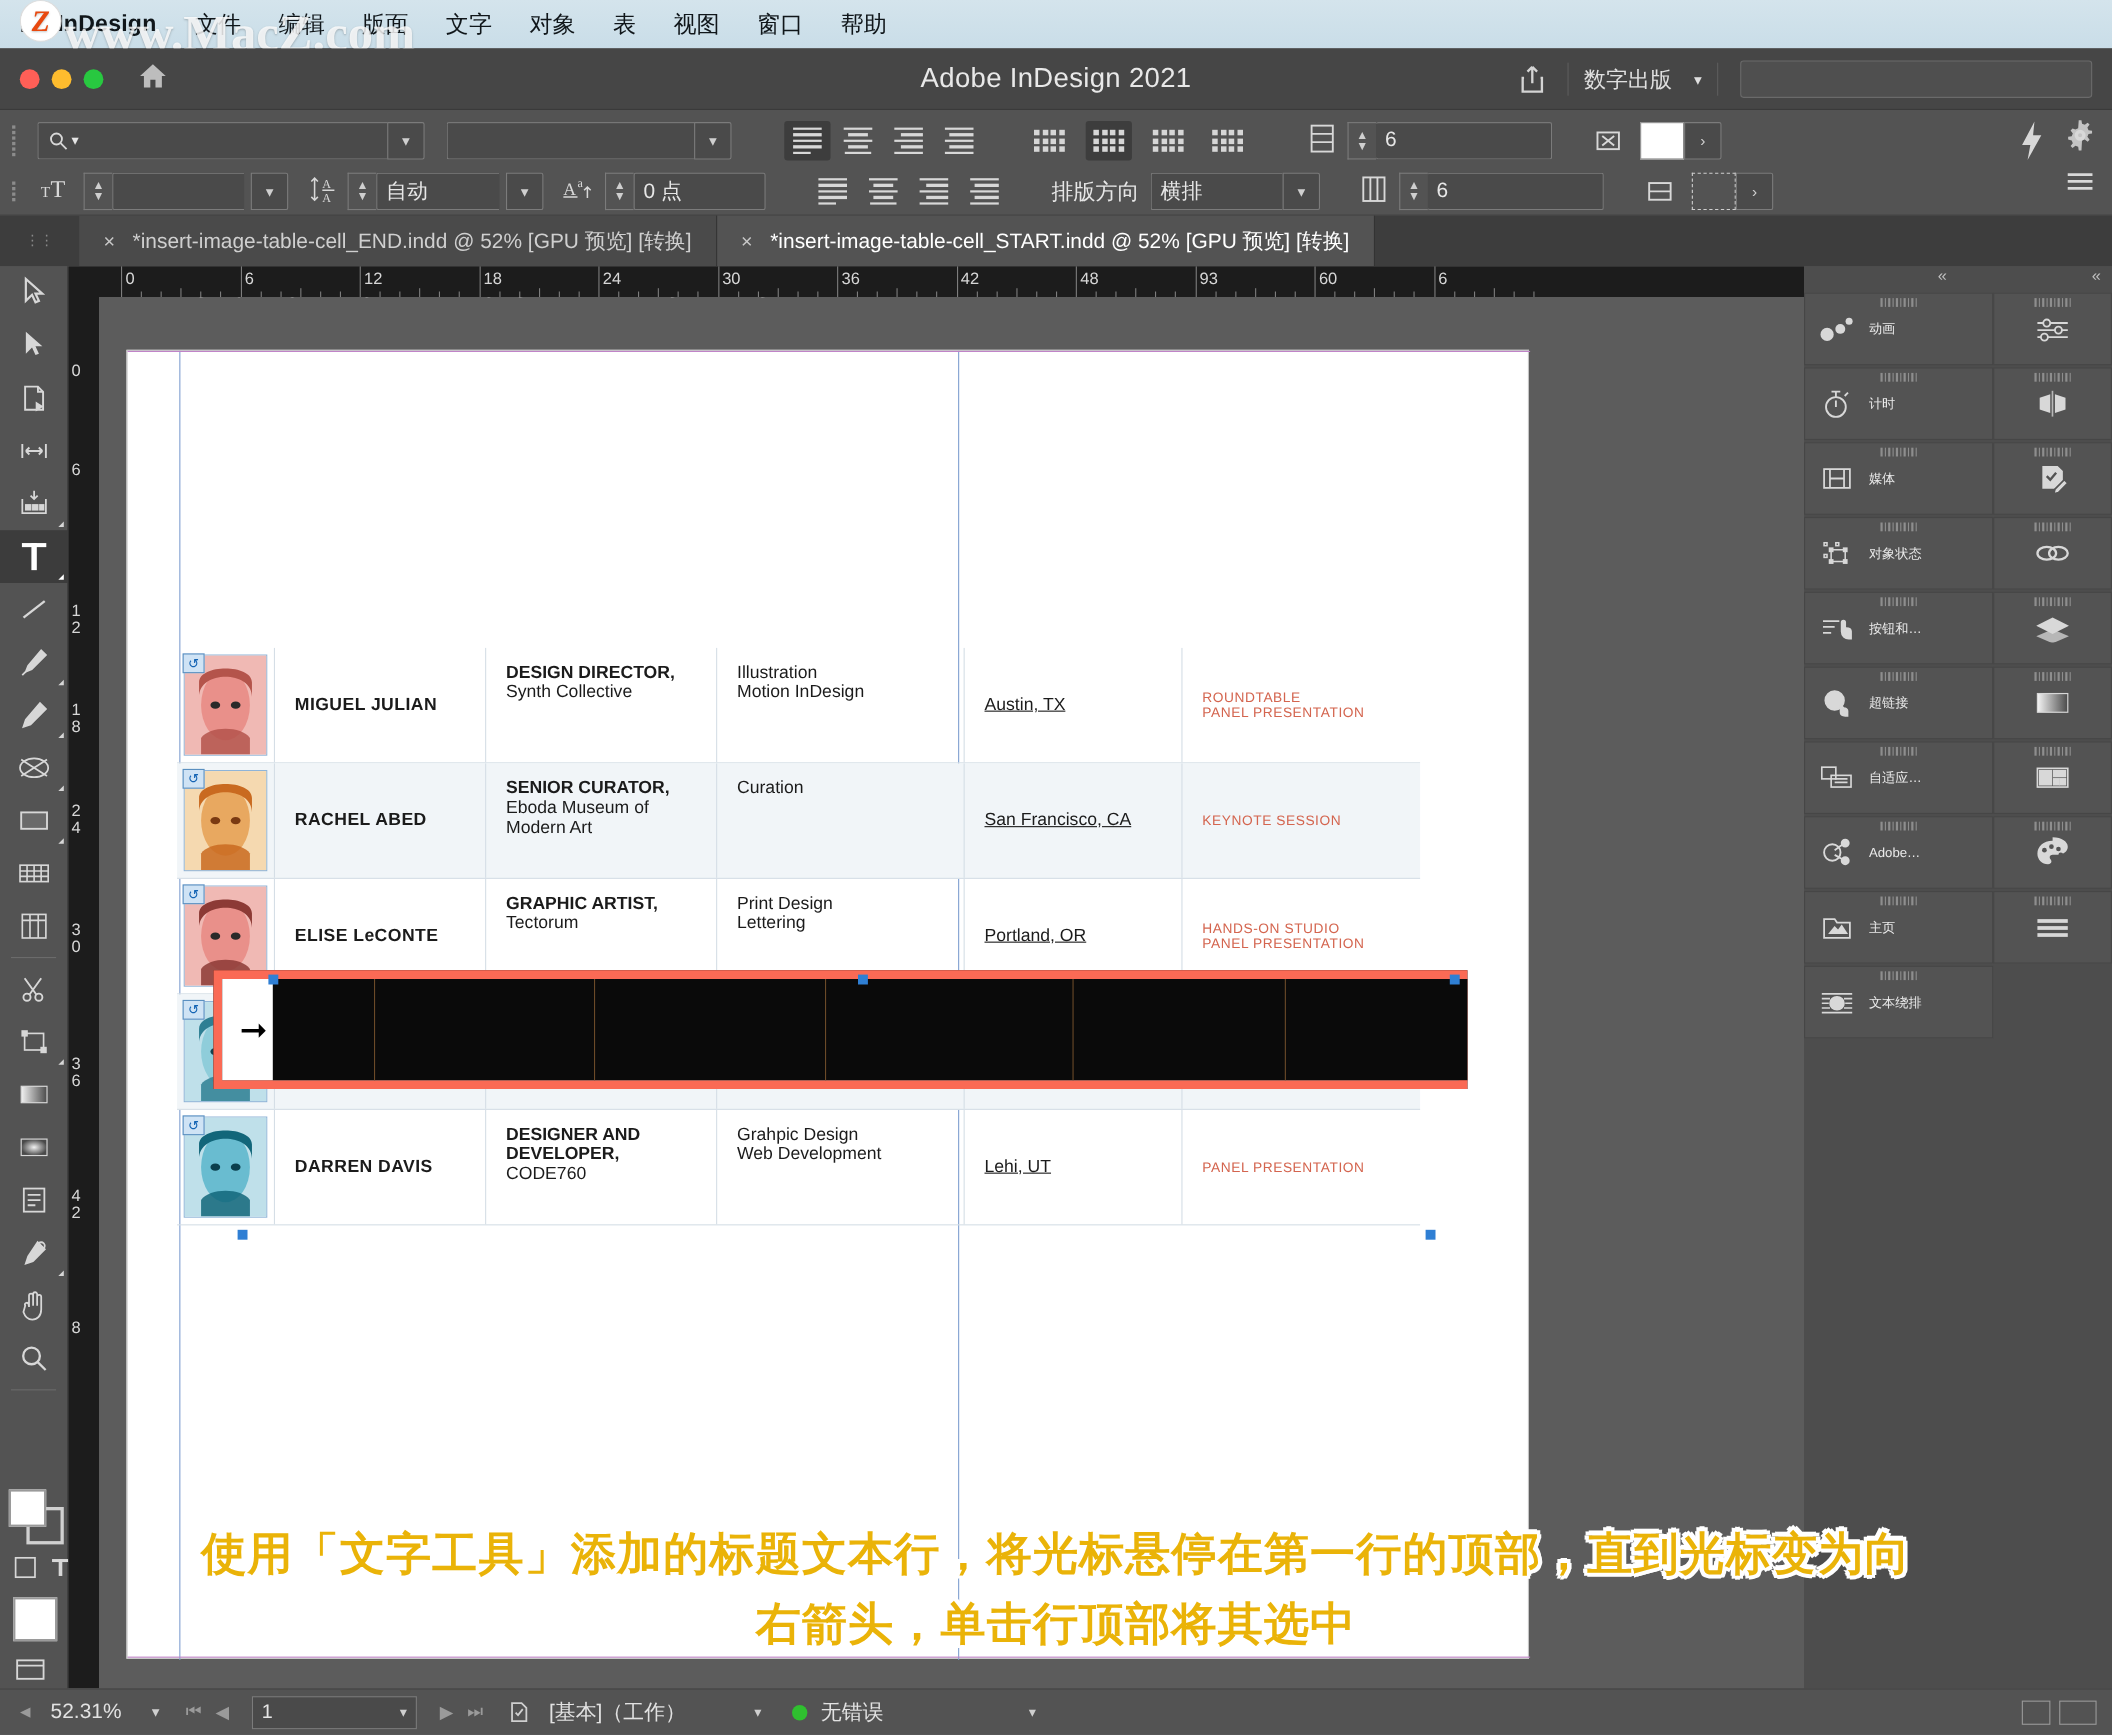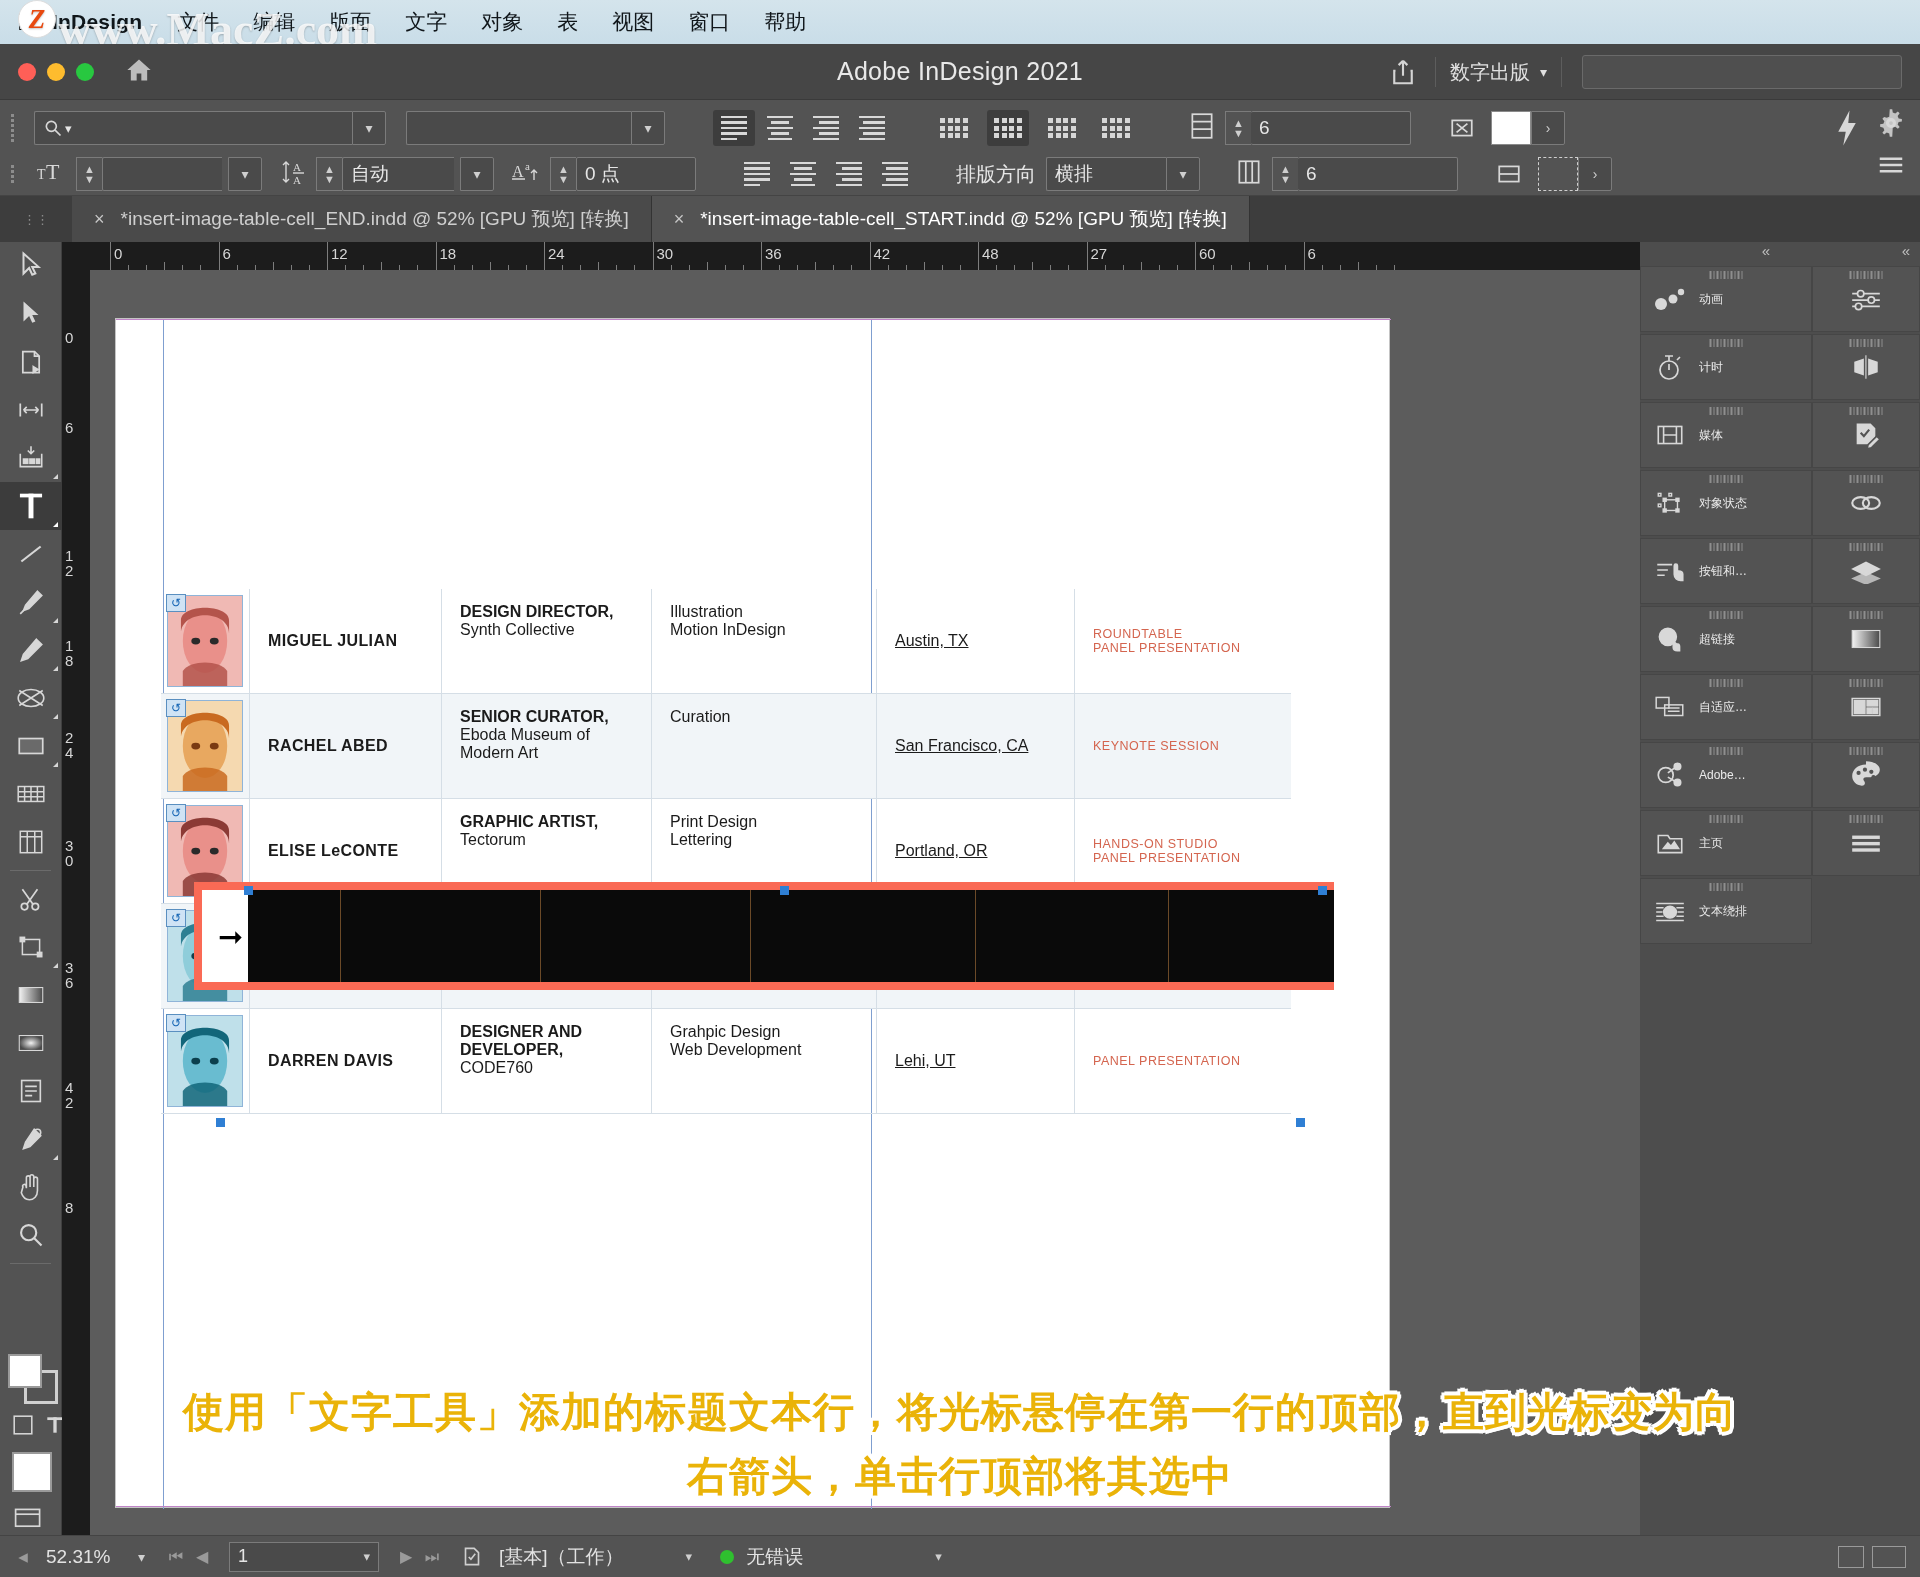--- a/index.html
+++ b/index.html
@@ -46,21 +46,21 @@
   .traffic.y { background: #febc2e; }
   .traffic.g { background: #28c840; }
   #home-icon { margin-left: 30px; color:#bdbdbd; }
   #app-title {
     position:absolute; left:0; right:0; text-align:center;
     color: #e8e8e8; font-size: 25px; letter-spacing: .3px;
   }
   #titlebar-right { position:absolute; right: 0; top:0; height:56px; display:flex; align-items:center; }
   #share-btn { width:48px;height:38px;display:flex;align-items:center;justify-content:center;color:#d4d4d4;}
   .tb-div { width:1px;height:30px;background:#5d5d5d;margin:0 8px; }
-  #workspace-sel { color:#e0e0e0; font-size:20px; display:flex;align-items:center; gap:10px; padding:0 6px;}
+  #workspace-sel { color:#e0e0e0; font-size:20px; display:flex;align-items:center; gap:20px; padding:0 6px;}
   #tb-search { width:320px;height:34px;border:1px solid #6a6a6a;border-radius:3px;background:#4f4f4f;margin-right:18px;margin-left:12px;}
 
   
   #ctrlpanel {
     position: absolute; left: 0; top: 100px; width: 1920px; height: 96px;
     background: #535353; border-bottom: 1px solid #444;
   }
   .cp-row { position:absolute; left: 0; width: 1920px; height:48px; display:flex; align-items:center; }
   .cp-row.r1 { top: 4px; }
   .cp-row.r2 { top: 50px; }
@@ -835,21 +835,21 @@
       <div class="tick" style="left: 861.75px; height: 8px;"></div>
       <div class="tick" style="left: 879.833px; height: 5px;"></div>
       <div class="tick" style="left: 897.917px; height: 5px;"></div>
       <div class="tk" style="left: 920px;">48</div>
       <div class="tick" style="left: 916px; height: 28px;"></div>
       <div class="tick" style="left: 934.083px; height: 5px;"></div>
       <div class="tick" style="left: 952.167px; height: 5px;"></div>
       <div class="tick" style="left: 970.25px; height: 8px;"></div>
       <div class="tick" style="left: 988.333px; height: 5px;"></div>
       <div class="tick" style="left: 1006.42px; height: 5px;"></div>
-      <div class="tk" style="left: 1028.5px;">27</div>
+      <div class="tk" style="left: 1028.5px;">93</div>
       <div class="tick" style="left: 1024.5px; height: 28px;"></div>
       <div class="tick" style="left: 1042.58px; height: 5px;"></div>
       <div class="tick" style="left: 1060.67px; height: 5px;"></div>
       <div class="tick" style="left: 1078.75px; height: 8px;"></div>
       <div class="tick" style="left: 1096.83px; height: 5px;"></div>
       <div class="tick" style="left: 1114.92px; height: 5px;"></div>
       <div class="tk" style="left: 1137px;">60</div>
       <div class="tick" style="left: 1133px; height: 28px;"></div>
       <div class="tick" style="left: 1151.08px; height: 5px;"></div>
       <div class="tick" style="left: 1169.17px; height: 5px;"></div>

